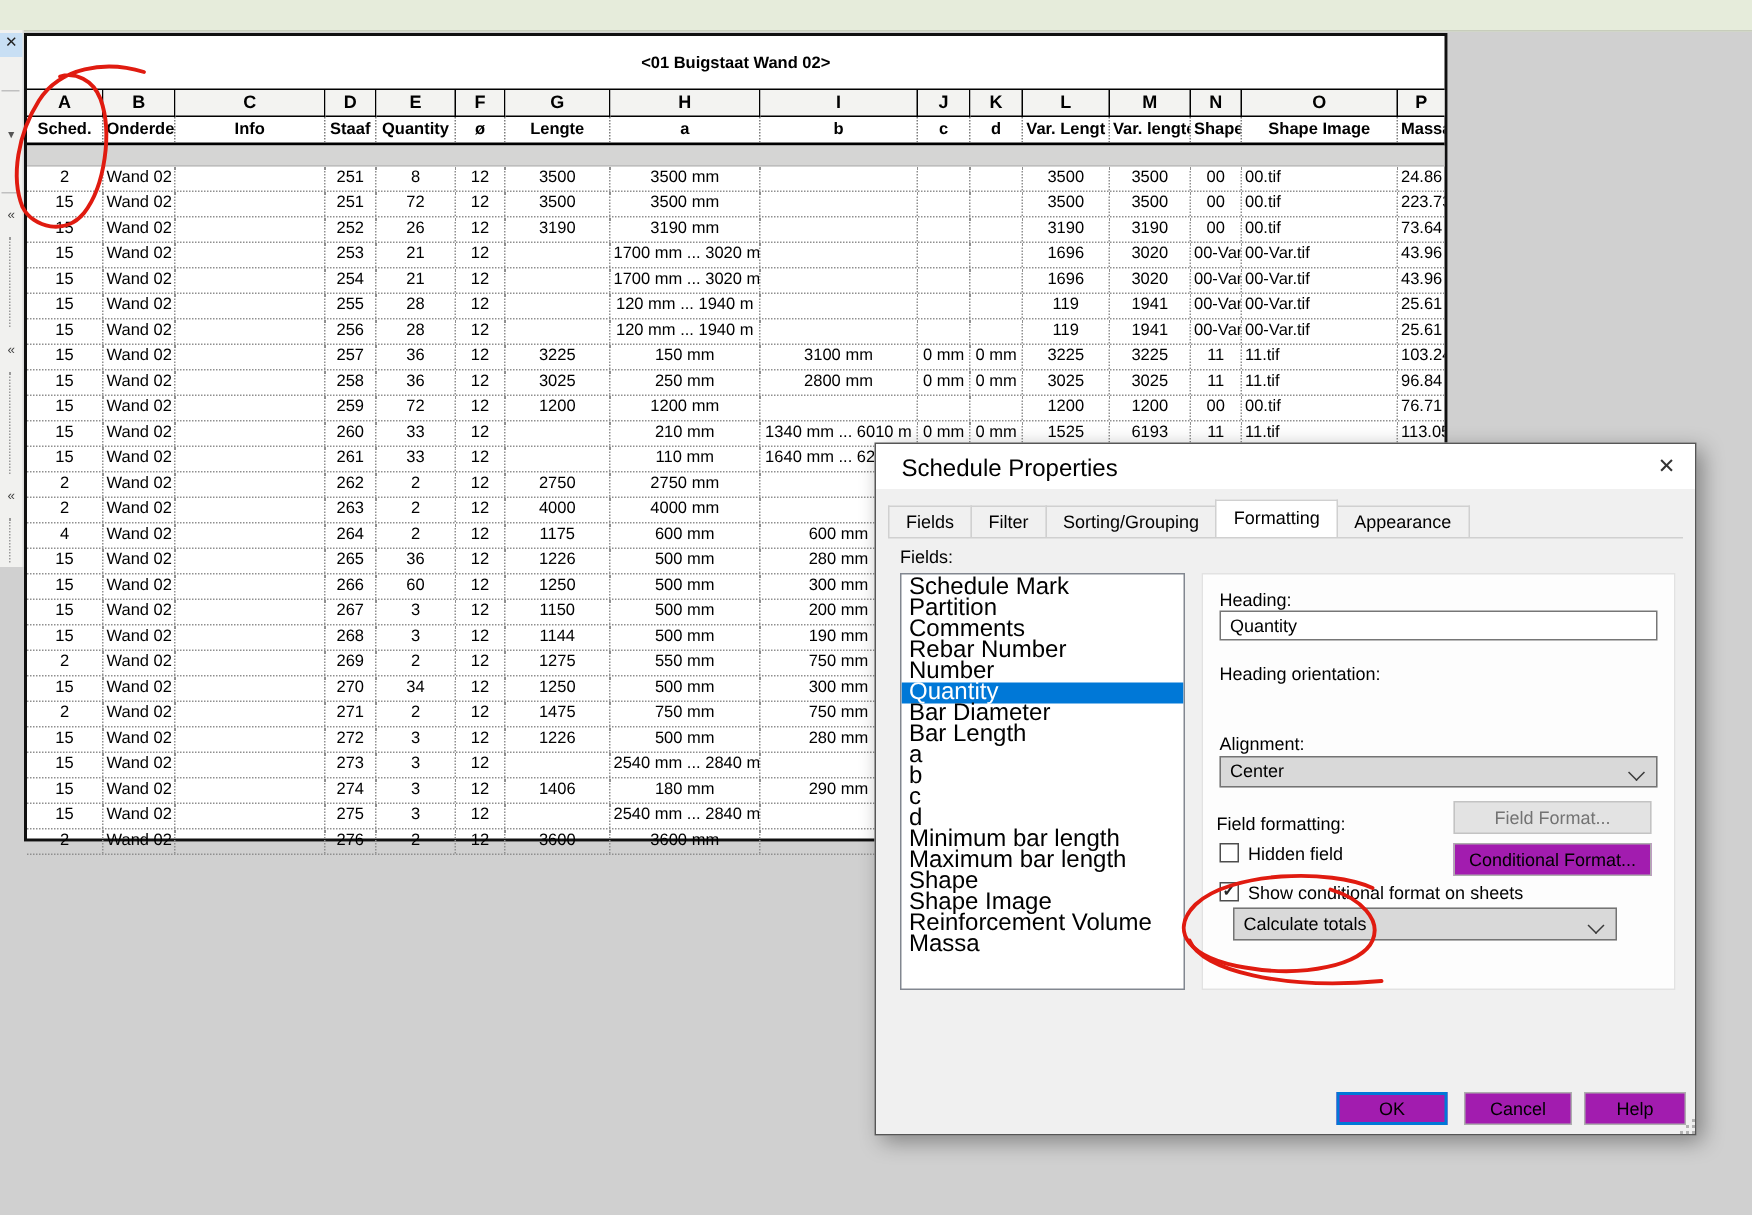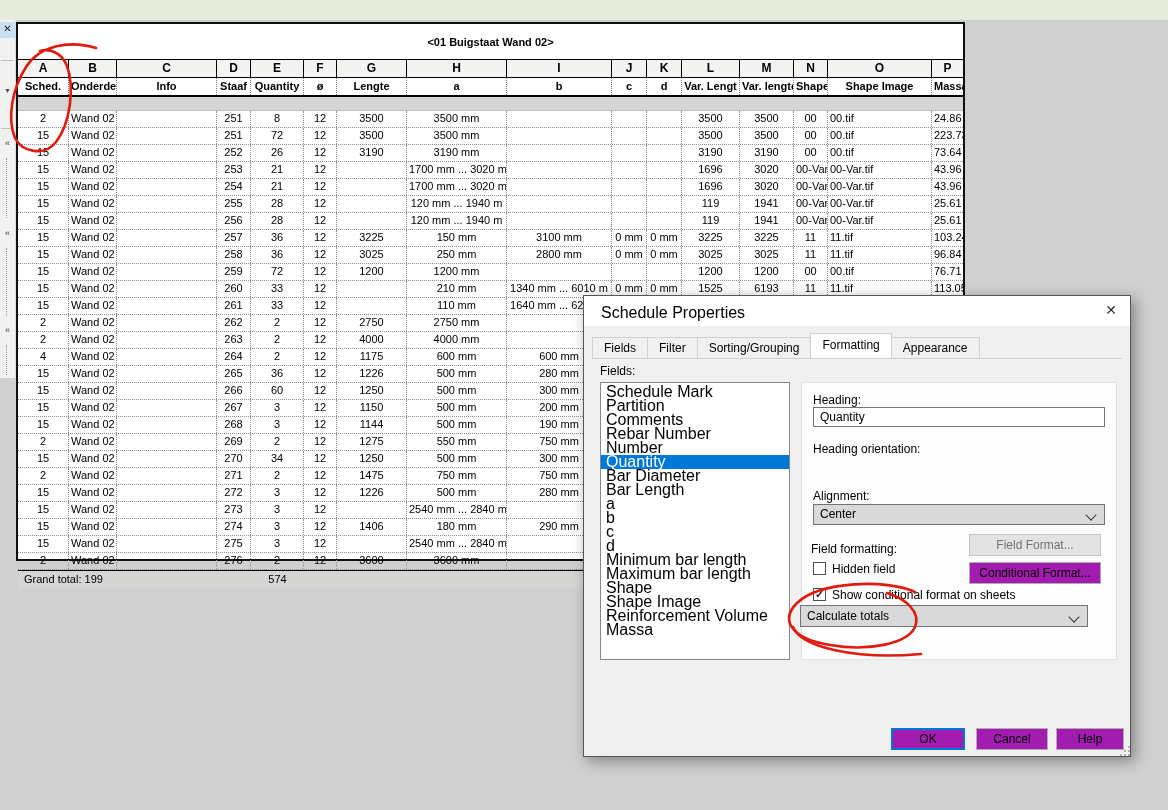--- a/index.html
+++ b/index.html
@@ -604,24 +604,20 @@
         <div class="cell"></div>
         <div class="cell"></div>
         <div class="cell"></div>
         <div class="cell"></div>
         <div class="cell"></div>
         <div class="cell"></div>
         <div class="cell cl"></div>
         <div class="cell cl"></div>
       </div>
     </div>
-  <div class="totrow">
-    <span class="tot-label">Grand total: 199</span>
-    <span class="tot-qty">574</span>
-  </div>
 </div>
 
 <div class="dlg">
   <div class="dlg-titlebar">
     <span class="dlg-title">Schedule Properties</span>
     <span class="dlg-close">✕</span>
   </div>
   <div class="tabs" id="tabs"><div class="tab">Fields</div><div class="tab">Filter</div><div class="tab">Sorting/Grouping</div><div class="tab active">Formatting</div><div class="tab">Appearance</div></div>
 
   <span class="lbl" style="left:16px;top:68px">Fields:</span>
@@ -662,21 +658,21 @@
   <span class="lbl" style="left:227px;top:246px">Field formatting:</span>
   <div class="btn disabled" style="left:385px;top:238px;width:132px;height:22px">Field Format...</div>
 
   <span class="chk" id="chk-hidden" style="left:229px;top:266px"></span>
   <span class="lbl" style="left:248px;top:266px">Hidden field</span>
   <div class="btn" style="left:385px;top:266px;width:132px;height:22px">Conditional  Format...</div>
 
   <span class="chk on" id="chk-show" style="left:229px;top:292px"></span>
   <span class="lbl" style="left:248px;top:292px">Show conditional format on sheets</span>
 
-  <div class="combo" style="left:216px;top:309px;width:288px;height:22px">
+  <div class="combo" style="left:238px;top:309px;width:256px;height:22px">
     <span style="line-height:20px">Calculate totals</span>
     <span class="chev" style="top:7px"></span>
   </div>
 
   <div class="btn default" style="left:307px;top:432px;width:74px;height:22px">OK</div>
   <div class="btn" style="left:392px;top:432px;width:72px;height:22px">Cancel</div>
   <div class="btn" style="left:472px;top:432px;width:68px;height:22px">Help</div>
   <div class="grip"></div>
 </div>
 

